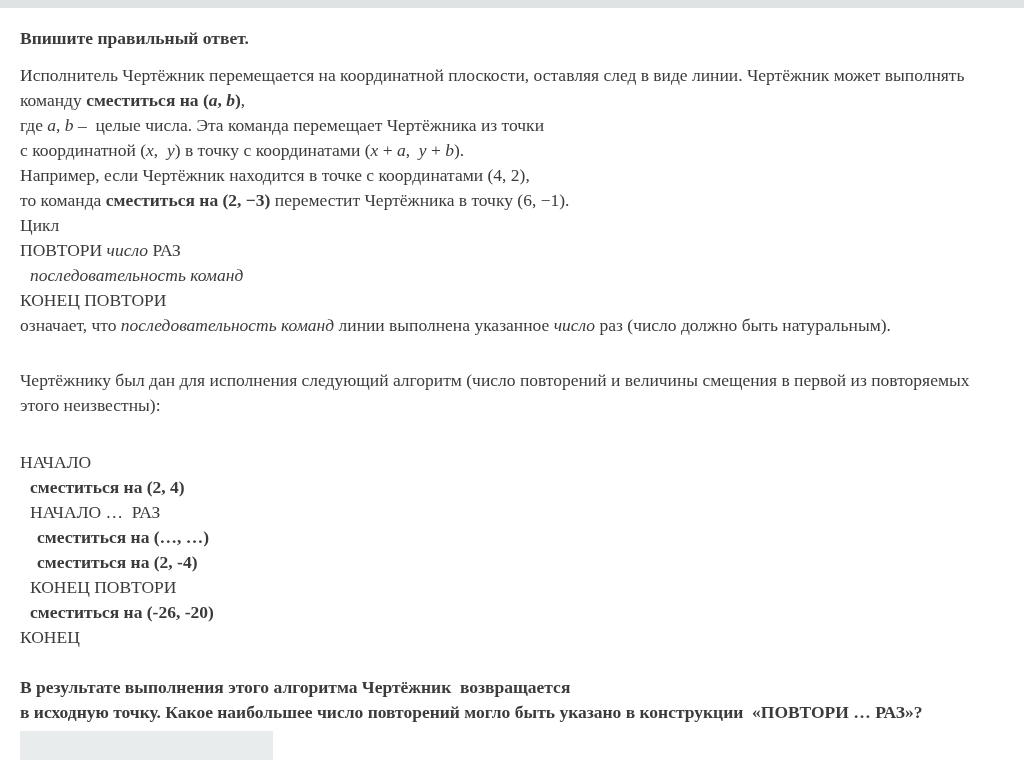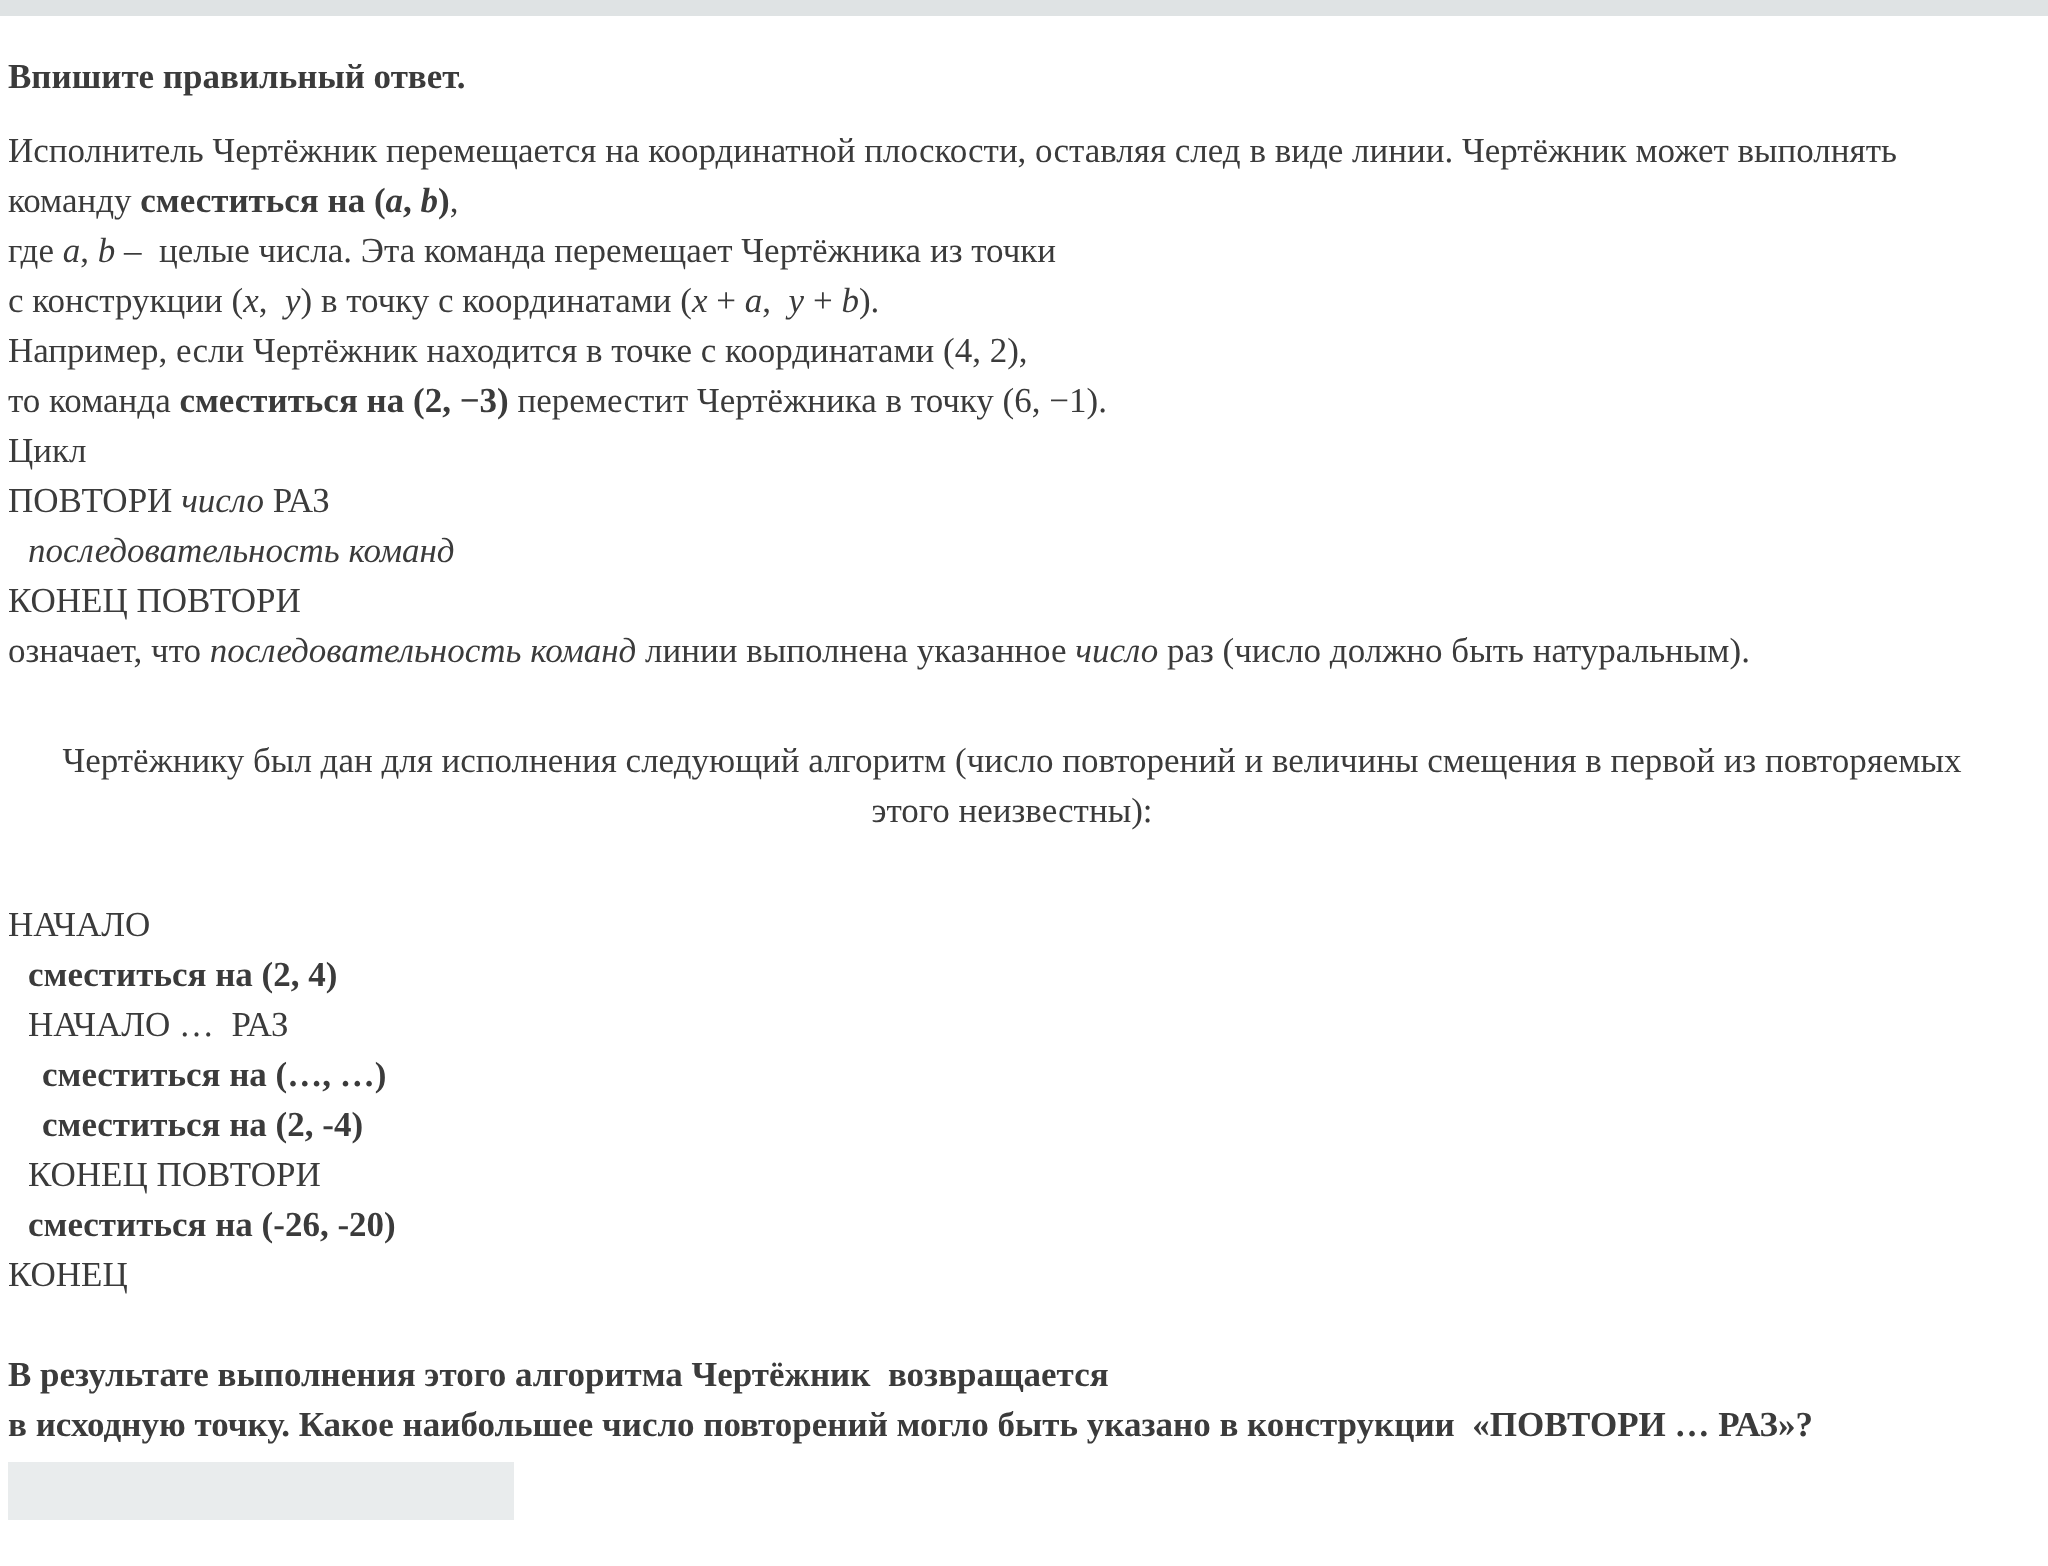--- a/index.html
+++ b/index.html
@@ -18,30 +18,30 @@
     font-size: 17.5px;
     color: var(--text);
     overflow: hidden;
   }
   .top-bar {
     width: 100%;
     height: 8px;
     background: var(--top-bar);
   }
   .content {
-    padding: 18px 16px 0 4px;
+    padding: 18px 16px 0 20px;
   }
   .title {
     font-weight: bold;
     line-height: 25px;
     margin: 0 0 12px 0;
     white-space: pre-wrap;
   }
   .para { margin: 0; }
-  .para-task   { margin-top: 30px; text-align: center; }
+  .para-task   { margin-top: 30px; }
   .para-algo   { margin-top: 32px; }
   .para-result { margin-top: 25px; font-weight: bold; }
   .line {
     line-height: 25px;
     white-space: pre-wrap;
   }
   .ind1 { padding-left: 10px; }
   .ind2 { padding-left: 17px; }
   .b { font-weight: bold; }
   .i { font-style: italic; }
@@ -64,21 +64,21 @@
 <div class="top-bar"></div>
 
 <div class="content">
 
   <div class="title">Впишите правильный ответ.</div>
 
   <div class="para para-intro">
     <div class="line"><span>Исполнитель Чертёжник перемещается на координатной плоскости, оставляя след в виде линии. Чертёжник может выполнять</span></div>
     <div class="line"><span>команду </span><span class="b">сместиться на (</span><span class="b i">a</span><span class="b">, </span><span class="b i">b</span><span class="b">)</span><span>,</span></div>
     <div class="line"><span>где </span><span class="i">a</span><span>, </span><span class="i">b</span><span> –  целые числа. Эта команда перемещает Чертёжника из точки</span></div>
-    <div class="line"><span>с конструкции (</span><span class="i">x</span><span>,  </span><span class="i">y</span><span>) в точку с координатами (</span><span class="i">x</span><span> + </span><span class="i">a</span><span>,  </span><span class="i">y</span><span> + </span><span class="i">b</span><span>).</span></div>
+    <div class="line"><span>с координатной (</span><span class="i">x</span><span>,  </span><span class="i">y</span><span>) в точку с координатами (</span><span class="i">x</span><span> + </span><span class="i">a</span><span>,  </span><span class="i">y</span><span> + </span><span class="i">b</span><span>).</span></div>
     <div class="line"><span>Например, если Чертёжник находится в точке с координатами (4, 2),</span></div>
     <div class="line"><span>то команда </span><span class="b">сместиться на (2, −3)</span><span> переместит Чертёжника в точку (6, −1).</span></div>
     <div class="line"><span>Цикл</span></div>
     <div class="line"><span>ПОВТОРИ </span><span class="i">число</span><span> РАЗ</span></div>
     <div class="line ind1"><span class="i">последовательность команд</span></div>
     <div class="line"><span>КОНЕЦ ПОВТОРИ</span></div>
     <div class="line"><span>означает, что </span><span class="i">последовательность команд</span><span> линии выполнена указанное </span><span class="i">число</span><span> раз (число должно быть натуральным).</span></div>
   </div>
 
   <div class="para para-task">

